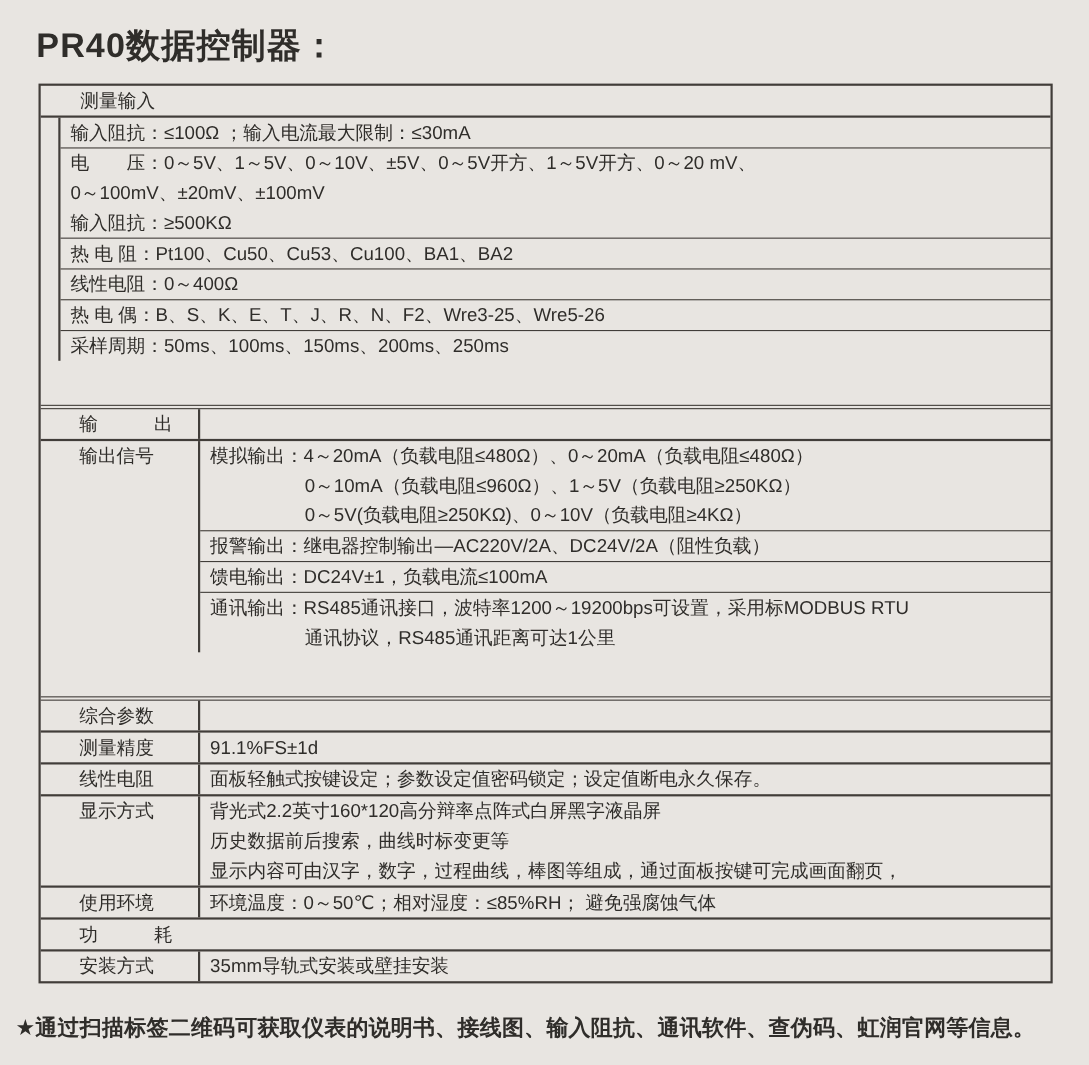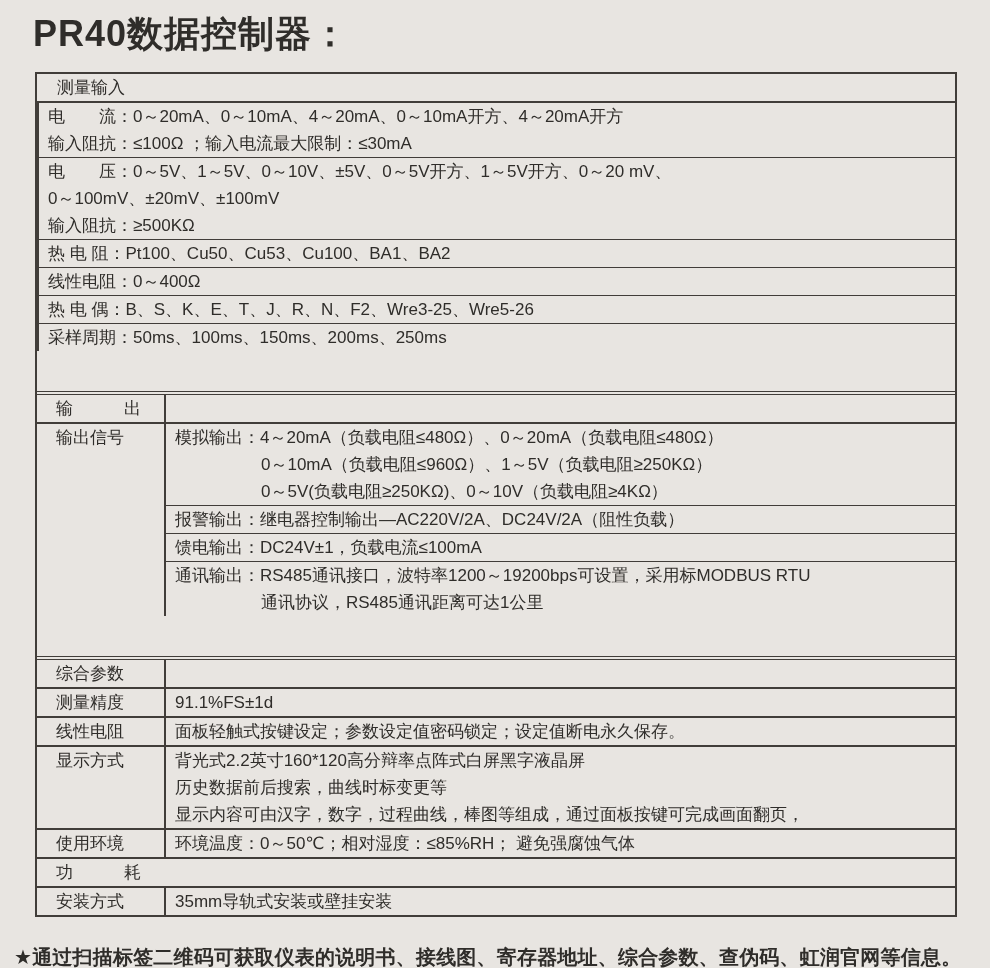--- a/index.html
+++ b/index.html
@@ -3,29 +3,29 @@
 <meta charset="utf-8">
 <style>
   html,body{margin:0;padding:0;}
   body{
     width:990px;height:968px;overflow:hidden;
     background:var(--background,#e8e5e1);
     color:var(--text,#2f2d2a);
     font-family:"Liberation Sans","DejaVu Sans",sans-serif;
   }
   .title{
-    margin:10px 0 13px 33px;
-    font-size:36px;font-weight:600;letter-spacing:1px;
+    margin:21px 0 13px 33px;
+    font-size:31px;font-weight:600;letter-spacing:1px;
   }
   .spec-table{
     margin-left:35px;width:918px;
     border:2px solid var(--border,#413d39);
     box-sizing:content-box;
   }
-  .row{display:flex;border-top:2px solid var(--border,#413d39);}
+  .row{display:flex;border-top:2px solid var(--border,#413d39);padding-left:16px;}
   .row:first-child{border-top:none;}
   .row.section-sep{border-top:4px double var(--border,#413d39);margin-top:40px;}
   .cell{box-sizing:border-box;}
   .cell.full{flex:1;padding-left:20px;font-size:17px;line-height:27px;}
   .cell.label{
     flex:0 0 127px;width:127px;padding-left:19px;
     font-size:17px;line-height:27px;white-space:nowrap;
   }
   .cell.content{
     flex:1;border-left:2px solid var(--border,#413d39);
@@ -51,21 +51,20 @@
 
   <div class="spec-table">
 
     <div class="row">
       <div class="cell full">测量输入</div>
     </div>
 
     <div class="row">
       <div class="cell content">
         <div class="subrow">
-          <div class="line">电　　流：0～20mA、0～10mA、4～20mA、0～10mA开方、4～20mA开方</div>
           <div class="line">输入阻抗：≤100Ω ；输入电流最大限制：≤30mA</div>
         </div>
         <div class="subrow">
           <div class="line">电　　压：0～5V、1～5V、0～10V、±5V、0～5V开方、1～5V开方、0～20 mV、</div>
           <div class="line">0～100mV、±20mV、±100mV</div>
           <div class="line">输入阻抗：≥500KΩ</div>
         </div>
         <div class="subrow">
           <div class="line">热 电 阻：Pt100、Cu50、Cu53、Cu100、BA1、BA2</div>
         </div>
@@ -149,15 +148,15 @@
 
     <div class="row">
       <div class="cell label">安装方式</div>
       <div class="cell content">
         <div class="line">35mm导轨式安装或壁挂安装</div>
       </div>
     </div>
 
   </div>
 
-  <div class="footnote">★通过扫描标签二维码可获取仪表的说明书、接线图、寄存器地址、综合参数、查伪码、虹润官网等信息。</div>
+  <div class="footnote">★通过扫描标签二维码可获取仪表的说明书、接线图、输入阻抗、通讯软件、查伪码、虹润官网等信息。</div>
 
 </div>
 
 </body></html>

